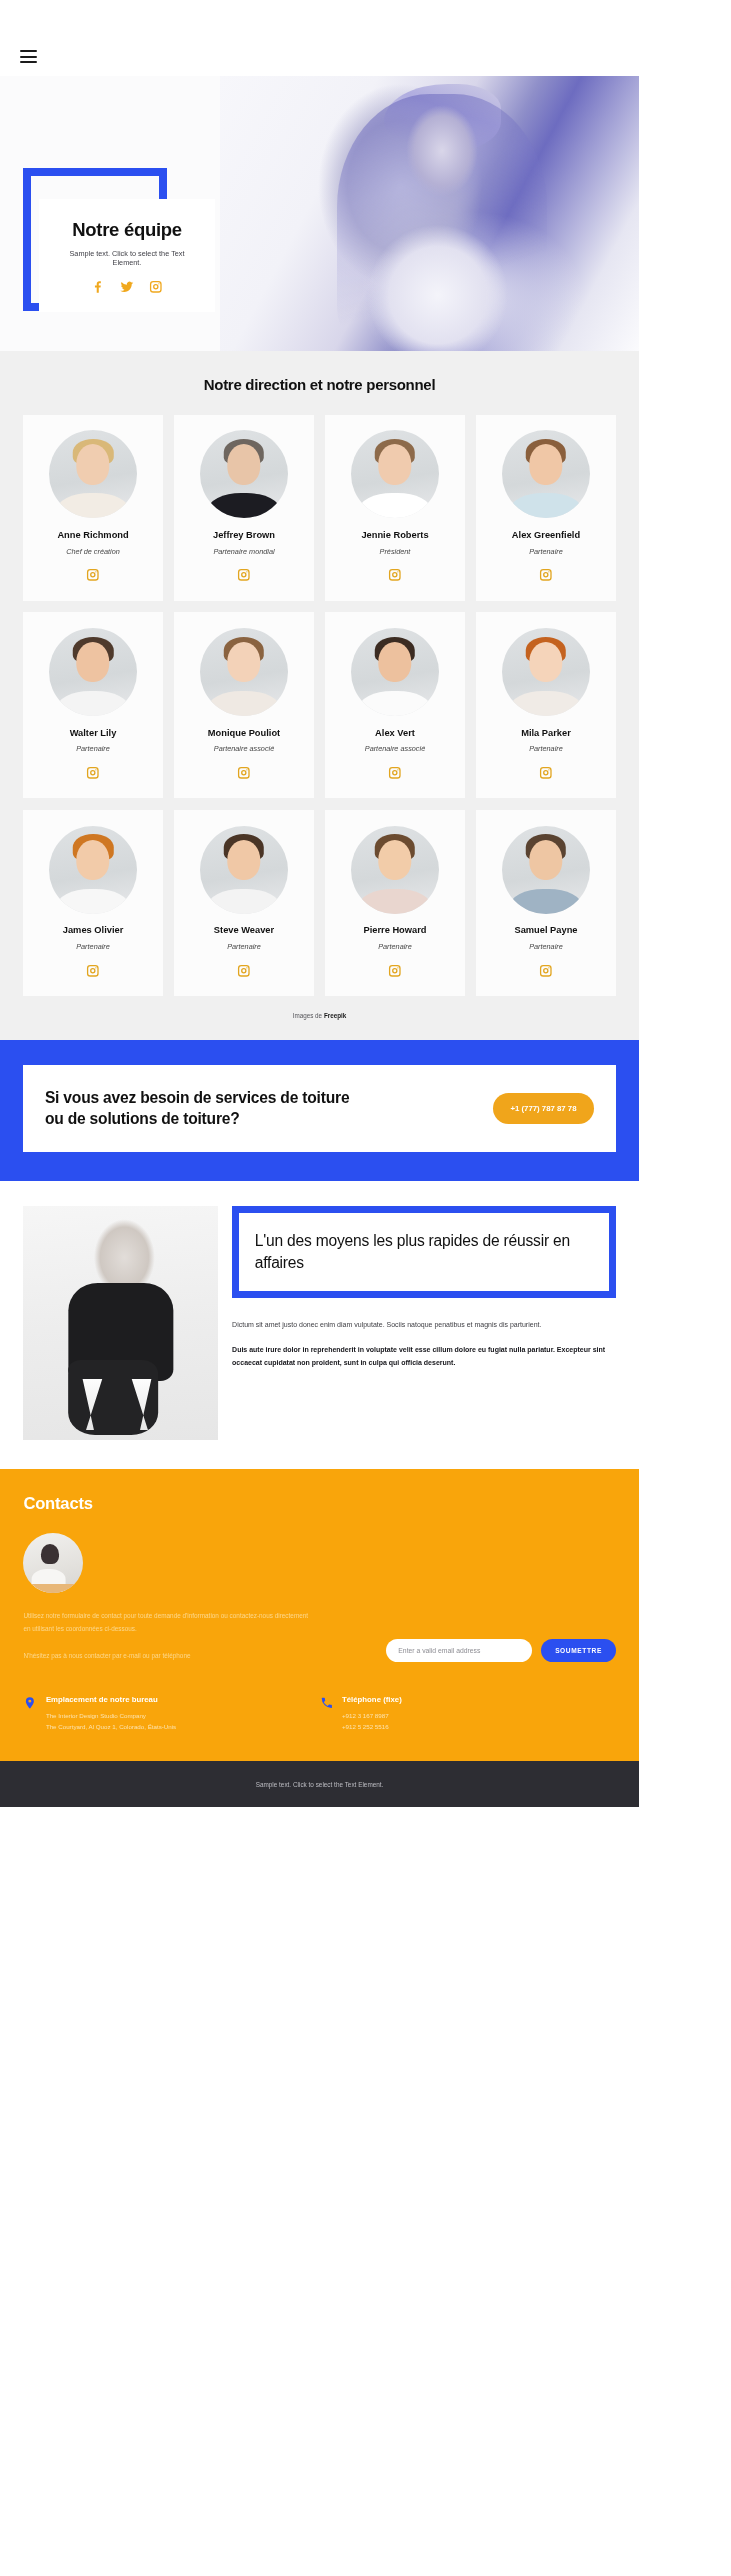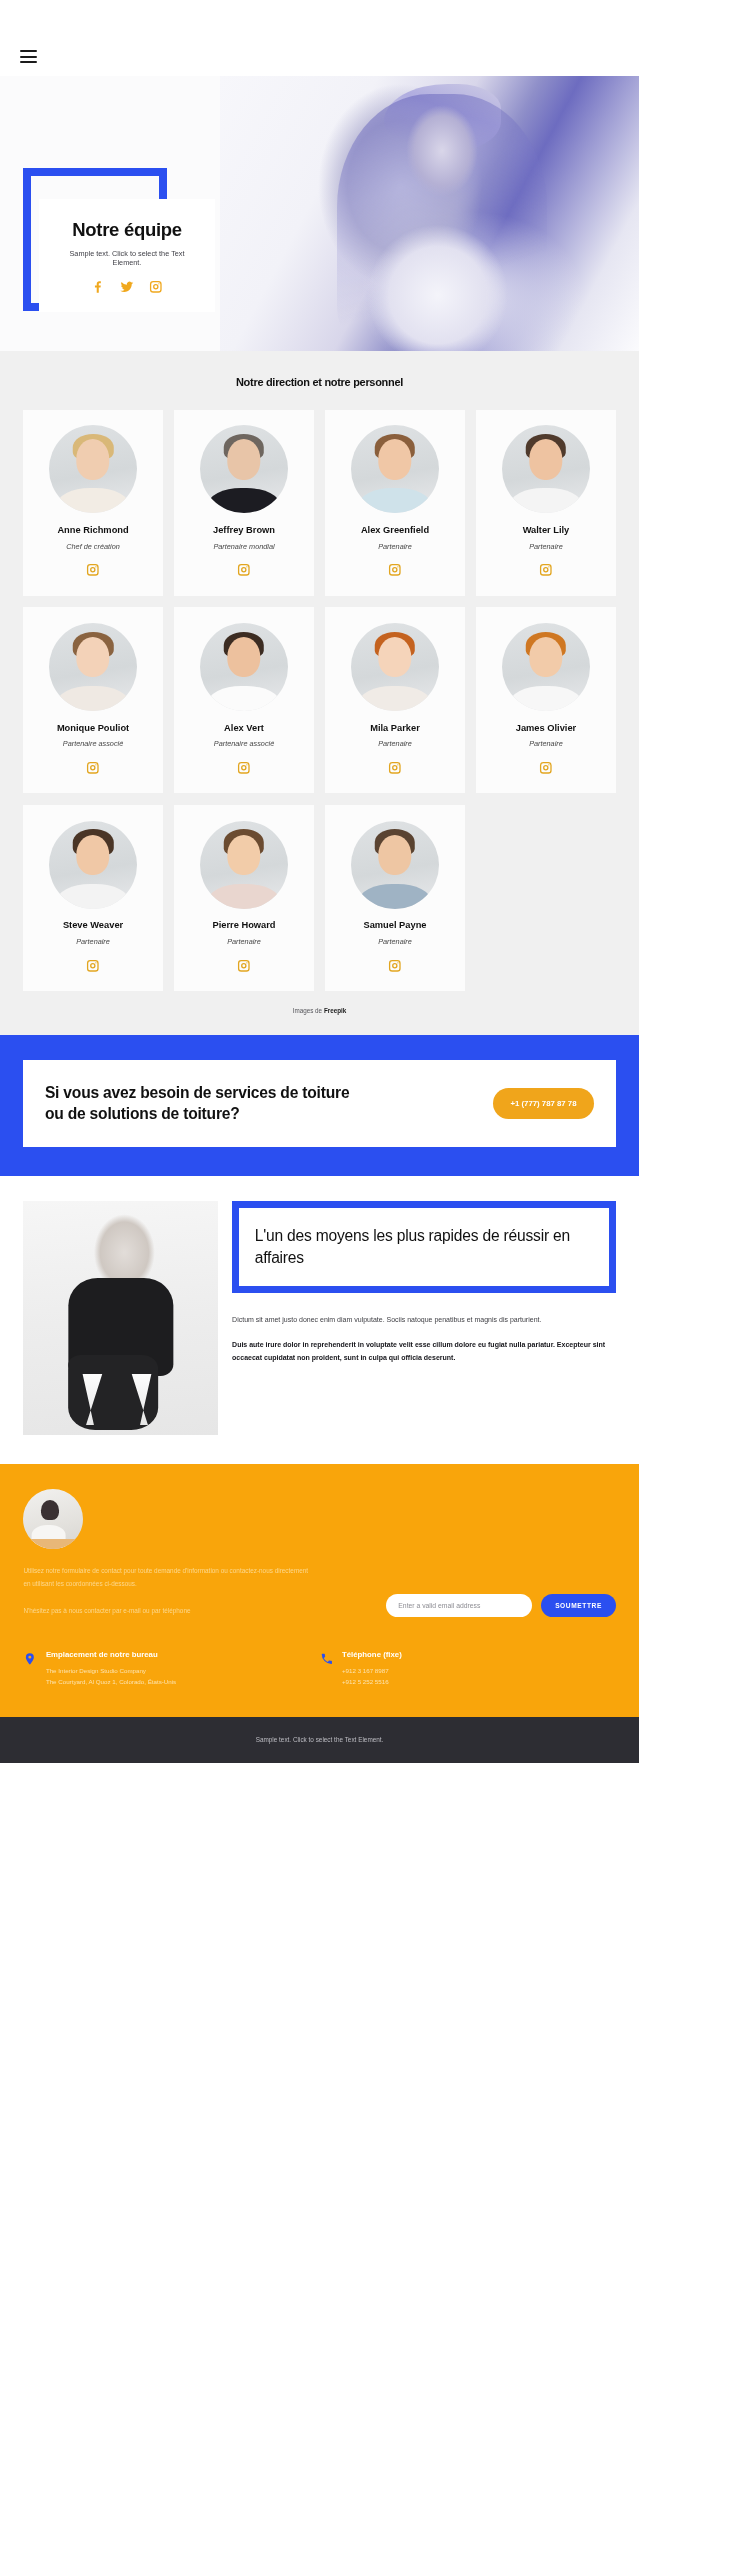--- a/index.html
+++ b/index.html
@@ -57,21 +57,21 @@
     text-align: center;
   }
   .hero-card h1 { font-size: 18.5px; font-weight: 700; letter-spacing: -0.3px; color: #111; }
   .hero-card p { font-size: 7.3px; color: #3f3f46; margin-top: 8.8px; }
   .hero-social { display: flex; justify-content: center; gap: 13.7px; margin-top: 11.7px; }
   .soc { width: 15.6px; height: 15.6px; color: #f0a81e; display: inline-flex; align-items: center; justify-content: center; }
   .soc svg { width: 100%; height: 100%; fill: currentColor; }
 
   
   .team { background: #f0f0f0; padding: 25px 0 21.5px 0; }
-  .team h2 { text-align: center; font-size: 11px; font-weight: 700; letter-spacing: -0.3px; color: #111; margin-bottom: 21.5px; }
+  .team h2 { text-align: center; font-size: 15px; font-weight: 700; letter-spacing: -0.3px; color: #111; margin-bottom: 21.5px; }
   .grid {
     display: grid; grid-template-columns: repeat(4, 1fr);
     gap: 11.7px; padding: 0 23.4px;
   }
   .card { background: #fcfcfc; padding: 15.6px 7.8px 13.7px 7.8px; text-align: center; }
   .avatar {
     width: 88px; height: 88px; border-radius: 50%; margin: 0 auto 11.7px auto;
     position: relative; overflow: hidden;
     background: linear-gradient(170deg,#dfe2e4 0%, #d4d8da 55%, #e9eaec 100%);
   }
@@ -225,20 +225,29 @@
         <div class="card"><div class="avatar">
             <div class="body" style="background:#1c1c22"></div>
             <div class="hair" style="background:#6e665f"></div>
             <div class="head" style="background:#e8c5a8"></div>
           </div><div class="name">Jeffrey Brown</div><div class="role">Partenaire mondial</div><span class="ig">
             <svg viewBox="0 0 24 24">
               <path d="M8 3h8a5 5 0 0 1 5 5v8a5 5 0 0 1-5 5H8a5 5 0 0 1-5-5V8a5 5 0 0 1 5-5zm0 2a3 3 0 0 0-3 3v8a3 3 0 0 0 3 3h8a3 3 0 0 0 3-3V8a3 3 0 0 0-3-3H8zm4 2.8A4.2 4.2 0 1 1 7.8 12 4.2 4.2 0 0 1 12 7.8zm0 2A2.2 2.2 0 1 0 14.2 12 2.2 2.2 0 0 0 12 9.8zm4.8-3.4a1 1 0 1 1-1 1 1 1 0 0 1 1-1z"></path>
             </svg>
           </span></div>
         <div class="card"><div class="avatar">
+            <div class="body" style="background:#ffffff"></div>
+            <div class="hair" style="background:#8d6a4a"></div>
+            <div class="head" style="background:#f0cbae"></div>
+          </div><div class="name">Jennie Roberts</div><div class="role">Président</div><span class="ig">
+            <svg viewBox="0 0 24 24">
+              <path d="M8 3h8a5 5 0 0 1 5 5v8a5 5 0 0 1-5 5H8a5 5 0 0 1-5-5V8a5 5 0 0 1 5-5zm0 2a3 3 0 0 0-3 3v8a3 3 0 0 0 3 3h8a3 3 0 0 0 3-3V8a3 3 0 0 0-3-3H8zm4 2.8A4.2 4.2 0 1 1 7.8 12 4.2 4.2 0 0 1 12 7.8zm0 2A2.2 2.2 0 1 0 14.2 12 2.2 2.2 0 0 0 12 9.8zm4.8-3.4a1 1 0 1 1-1 1 1 1 0 0 1 1-1z"></path>
+            </svg>
+          </span></div>
+        <div class="card"><div class="avatar">
             <div class="body" style="background:#cfe2ea"></div>
             <div class="hair" style="background:#8a5f3c"></div>
             <div class="head" style="background:#f0c7a6"></div>
           </div><div class="name">Alex Greenfield</div><div class="role">Partenaire</div><span class="ig">
             <svg viewBox="0 0 24 24">
               <path d="M8 3h8a5 5 0 0 1 5 5v8a5 5 0 0 1-5 5H8a5 5 0 0 1-5-5V8a5 5 0 0 1 5-5zm0 2a3 3 0 0 0-3 3v8a3 3 0 0 0 3 3h8a3 3 0 0 0 3-3V8a3 3 0 0 0-3-3H8zm4 2.8A4.2 4.2 0 1 1 7.8 12 4.2 4.2 0 0 1 12 7.8zm0 2A2.2 2.2 0 1 0 14.2 12 2.2 2.2 0 0 0 12 9.8zm4.8-3.4a1 1 0 1 1-1 1 1 1 0 0 1 1-1z"></path>
             </svg>
           </span></div>
         <div class="card"><div class="avatar">
             <div class="body" style="background:#f4f4f4"></div>
@@ -338,20 +347,21 @@
         </div>
         <div class="feature-text">
           <p>Dictum sit amet justo donec enim diam vulputate. Sociis natoque penatibus et magnis dis parturient.</p>
           <p class="strong">Duis aute irure dolor in reprehenderit in voluptate velit esse cillum dolore eu fugiat nulla pariatur. Excepteur sint occaecat cupidatat non proident, sunt in culpa qui officia deserunt.</p>
         </div>
       </div>
     </div>
   </div>
 
   <div class="contacts">
+    <h2>Contacts</h2>
     <div class="contacts-top">
       <div class="contact-left">
         <div class="contact-avatar">
           <div class="ch"></div>
           <div class="cb"></div>
           <div class="desk"></div>
         </div>
         <p>Utilisez notre formulaire de contact pour toute demande d'information ou contactez-nous directement en utilisant les coordonnées ci-dessous.</p>
         <p>N'hésitez pas à nous contacter par e-mail ou par téléphone</p>
       </div>

